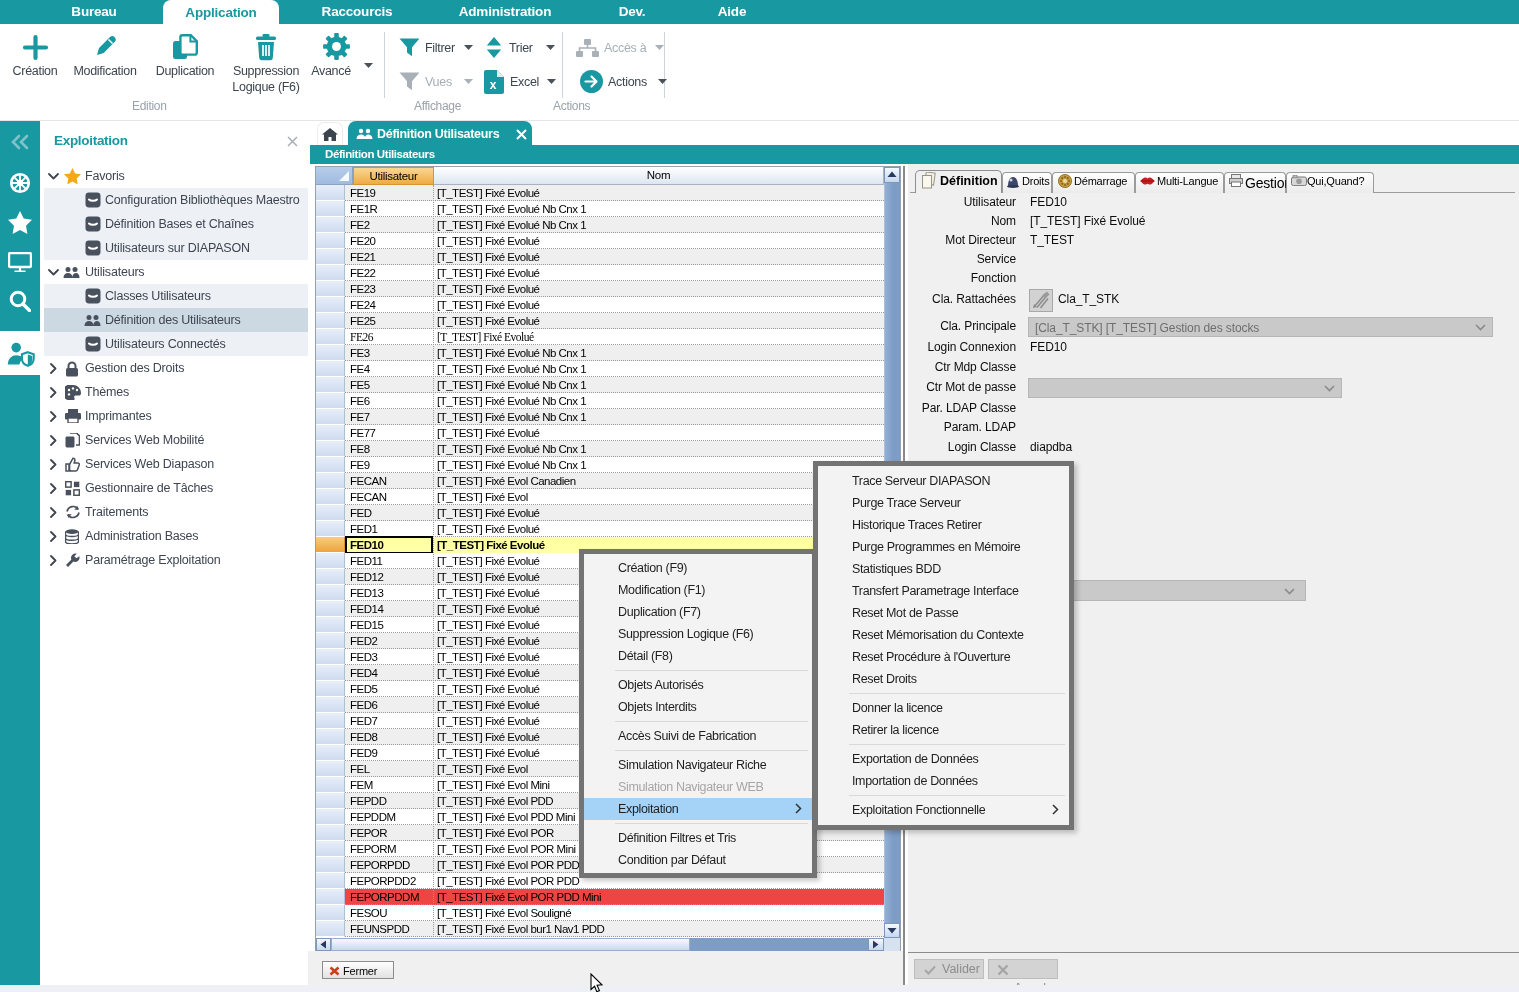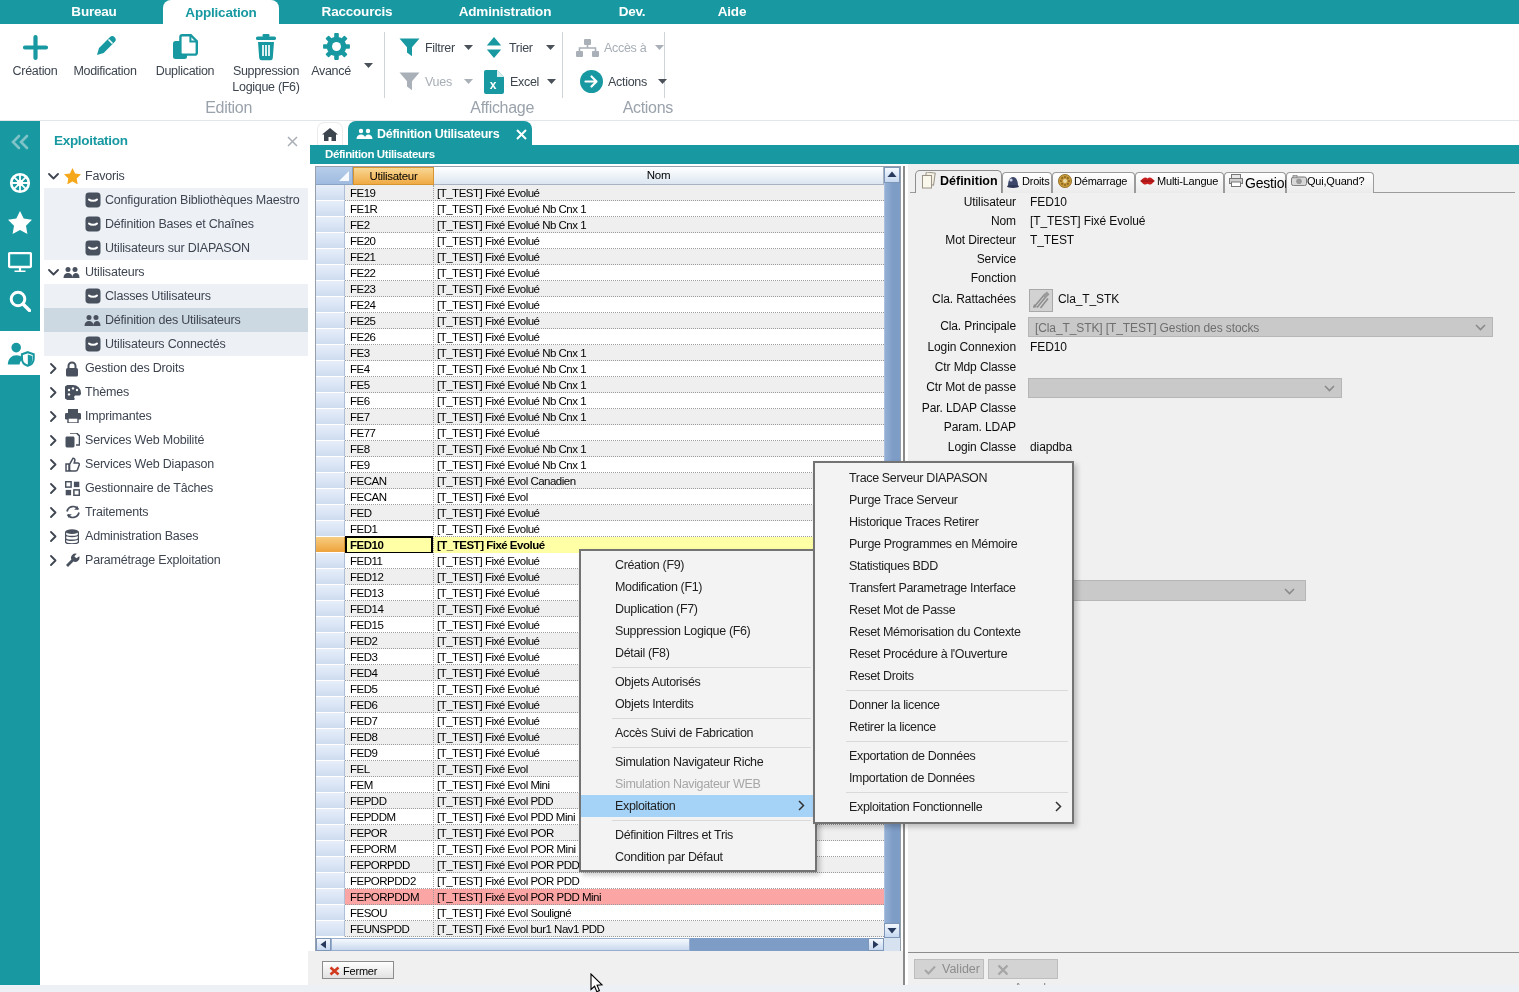--- a/index.html
+++ b/index.html
@@ -6,21 +6,21 @@
 body { font-family:"Liberation Sans", sans-serif; background:#fff; position:relative; }
 .abs { position:absolute; }
 
 #topbar { left:0; top:0; width:1519px; height:24px; background:#1899a1; }
 .mtab { position:absolute; z-index:6; top:0; height:24px; line-height:24px; color:#fff; font-size:13.5px; letter-spacing:-0.2px; font-weight:bold; text-align:center; }
 #apptab { position:absolute; z-index:6; left:163px; top:0; width:116px; height:24px; background:#fff; border-radius:8px 8px 0 0; color:#1899a1; font-size:13.5px; letter-spacing:-0.2px; font-weight:bold; text-align:center; line-height:26px; }
 
 #toolbar { left:0; top:24px; width:1519px; height:97px; background:#fff; }
 .tlabel { position:absolute; font-size:12.5px; letter-spacing:-0.3px; color:#3d454f; text-align:center; white-space:nowrap; }
 .tgray  { color:#a7aeb6 !important; }
-.glabel { position:absolute; font-size:16px; letter-spacing:-0.3px; color:#9aa2ab; text-align:right; white-space:nowrap; }
+.glabel { position:absolute; font-size:12px; letter-spacing:-0.3px; color:#9aa2ab; text-align:left; white-space:nowrap; }
 .vsep { position:absolute; width:1px; background:#cfd4d9; }
 
 #hometab { left:317px; top:122px; width:26px; height:23px; background:#fff; border:1px solid #ececec; border-bottom:none; border-radius:7px 7px 0 0; }
 #activetab { left:348px; top:121px; width:184px; height:24px; background:#1899a1; border-radius:8px 8px 0 0; }
 #tealstrip { left:310px; top:145px; width:1209px; height:19px; background:#1899a1; color:#fff; font-size:11.5px; letter-spacing:-0.4px; font-weight:bold; line-height:19px; padding-left:15px; }
 
 #rail { left:0; top:121px; width:40px; height:864px; background:#1899a1; }
 #railactive { left:0; top:331px; width:40px; height:44px; background:#fff; }
 
 #sidepanel { left:40px; top:121px; width:268px; height:864px; background:#fff; }
@@ -31,21 +31,21 @@
 
 #tablebox { left:315px; top:166px; width:586px; height:785px; border:1px solid #95a0ac; background:#fff; }
 .hcell { position:absolute; top:167px; height:18px; }
 .grow { position:absolute; left:316px; width:568px; height:16px; font-size:11.5px; letter-spacing:-0.5px; color:#000; }
 .grow .gut { position:absolute; left:0; top:0; width:29px; height:16px;
   background:linear-gradient(#e7eef9,#cedcf0); border-right:1px solid #aebfd6; border-bottom:1px solid #fff; }
 .grow .c1 { position:absolute; left:34px; top:1.5px; white-space:nowrap; }
 .grow .c2 { position:absolute; left:121px; top:1.5px; white-space:nowrap; }
 .rowline { border-bottom:1px dotted #9b9b9b; }
 
-.menu { position:absolute; background:#f3f3f3; border:2px solid #737373; box-shadow:3px 3px 5px rgba(0,0,0,0.22); z-index:60; }
+.menu { position:absolute; background:#f3f3f3; border:5px solid #737373; box-shadow:3px 3px 5px rgba(0,0,0,0.22); z-index:60; }
 .mi { position:relative; height:22px; line-height:22px; font-size:12.5px; letter-spacing:-0.35px; color:#1e1e1e; padding-left:34px; white-space:nowrap; }
 .mi.dis { color:#a6a6a6; }
 .mi.hl { background:#a5d3f7; }
 .msep { height:1px; background:#d9d9d9; margin:3px 4px 3px 31px; }
 .mi .sub { position:absolute; right:10px; top:0; font-size:13px; color:#444; }
 
 #rightpanel { left:908px; top:164px; width:611px; height:788px; background:#f0f0f0; }
 .rtab { position:absolute; height:23px; font-size:12px; color:#000; line-height:22px; }
 .rtab.inact { background:linear-gradient(#ffffff,#ebebeb); border:1px solid #9b9b9b; border-bottom:none; border-radius:4px 4px 0 0; }
 .flabel { position:absolute; font-size:12px; letter-spacing:-0.1px; color:#0d0d0d; text-align:right; white-space:nowrap; }
@@ -393,21 +393,21 @@
 <div class="grow rowline" style="top:297px;background:#ffffff;">
 <div class="gut"></div>
     <div class="c1">FE24</div>
     <div class="c2">[T_TEST] Fixé Evolué</div>
   </div>
 <div class="grow rowline" style="top:313px;background:#efefef;">
 <div class="gut"></div>
     <div class="c1">FE25</div>
     <div class="c2">[T_TEST] Fixé Evolué</div>
   </div>
-<div class="grow rowline" style="top:329px;background:#ffffff;">
+<div class="grow rowline" style="top:329px;background:#ffffff;font-family:Liberation Serif, serif;">
 <div class="gut"></div>
     <div class="c1">FE26</div>
     <div class="c2">[T_TEST] Fixé Evolué</div>
   </div>
 <div class="grow rowline" style="top:345px;background:#efefef;">
 <div class="gut"></div>
     <div class="c1">FE3</div>
     <div class="c2">[T_TEST] Fixé Evolué Nb Cnx 1</div>
   </div>
 <div class="grow rowline" style="top:361px;background:#ffffff;">
@@ -569,21 +569,21 @@
 <div class="grow rowline" style="top:857px;background:#efefef;">
 <div class="gut"></div>
     <div class="c1">FEPORPDD</div>
     <div class="c2">[T_TEST] Fixé Evol POR PDD</div>
   </div>
 <div class="grow rowline" style="top:873px;background:#ffffff;">
 <div class="gut"></div>
     <div class="c1">FEPORPDD2</div>
     <div class="c2">[T_TEST] Fixé Evol POR PDD</div>
   </div>
-<div class="grow rowline" style="top:889px;background:#fca5a5;">
+<div class="grow rowline" style="top:889px;background:#ef4444;">
 <div class="gut"></div>
     <div class="c1">FEPORPDDM</div>
     <div class="c2">[T_TEST] Fixé Evol POR PDD Mini</div>
   </div>
 <div class="grow rowline" style="top:905px;background:#ffffff;">
 <div class="gut"></div>
     <div class="c1">FESOU</div>
     <div class="c2">[T_TEST] Fixé Evol Souligné</div>
   </div>
 <div class="grow rowline" style="top:921px;background:#efefef;">

